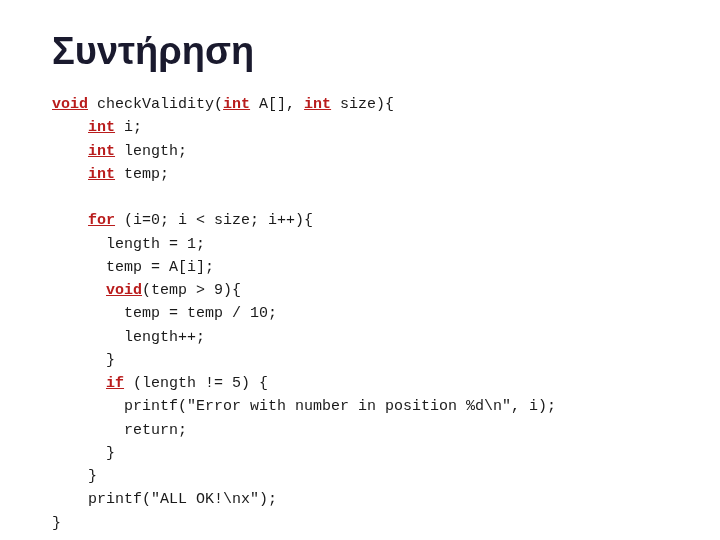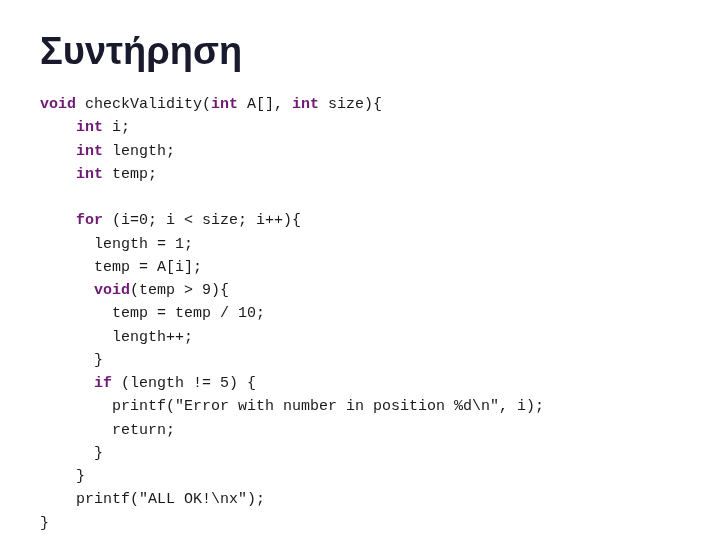--- a/index.html
+++ b/index.html
@@ -14,43 +14,44 @@
       background-color: #f0f0f0;
       font-family: Arial, sans-serif;
       overflow: hidden;
     }
 
     .slide {
       width: 720px;
       height: 540px;
       background-color: #ffffff;
       position: relative;
-      padding: 30px 40px;
+      padding: 30px 52px;
     }
 
     .slide-title {
       font-size: 38px;
       font-weight: bold;
       color: #1a1a2e;
       margin-bottom: 20px;
       font-family: Arial, sans-serif;
     }
 
     .code-block {
       font-family: 'Courier New', Courier, monospace;
       font-size: 15px;
       line-height: 1.55;
       color: #1a1a1a;
       background-color: transparent;
       white-space: pre;
     }
 
     .kw {
-      color: #701a75;
+      color: #b91c1c;
       font-weight: bold;
+      text-decoration: underline;
     }
   </style>
 </head>
 <body>
 
 <div class="slide">
   <div class="slide-title">Συντήρηση</div>
   <div class="code-block"><span class="kw">void</span> checkValidity(<span class="kw">int</span> A[], <span class="kw">int</span> size){
     <span class="kw">int</span> i;
     <span class="kw">int</span> length;

